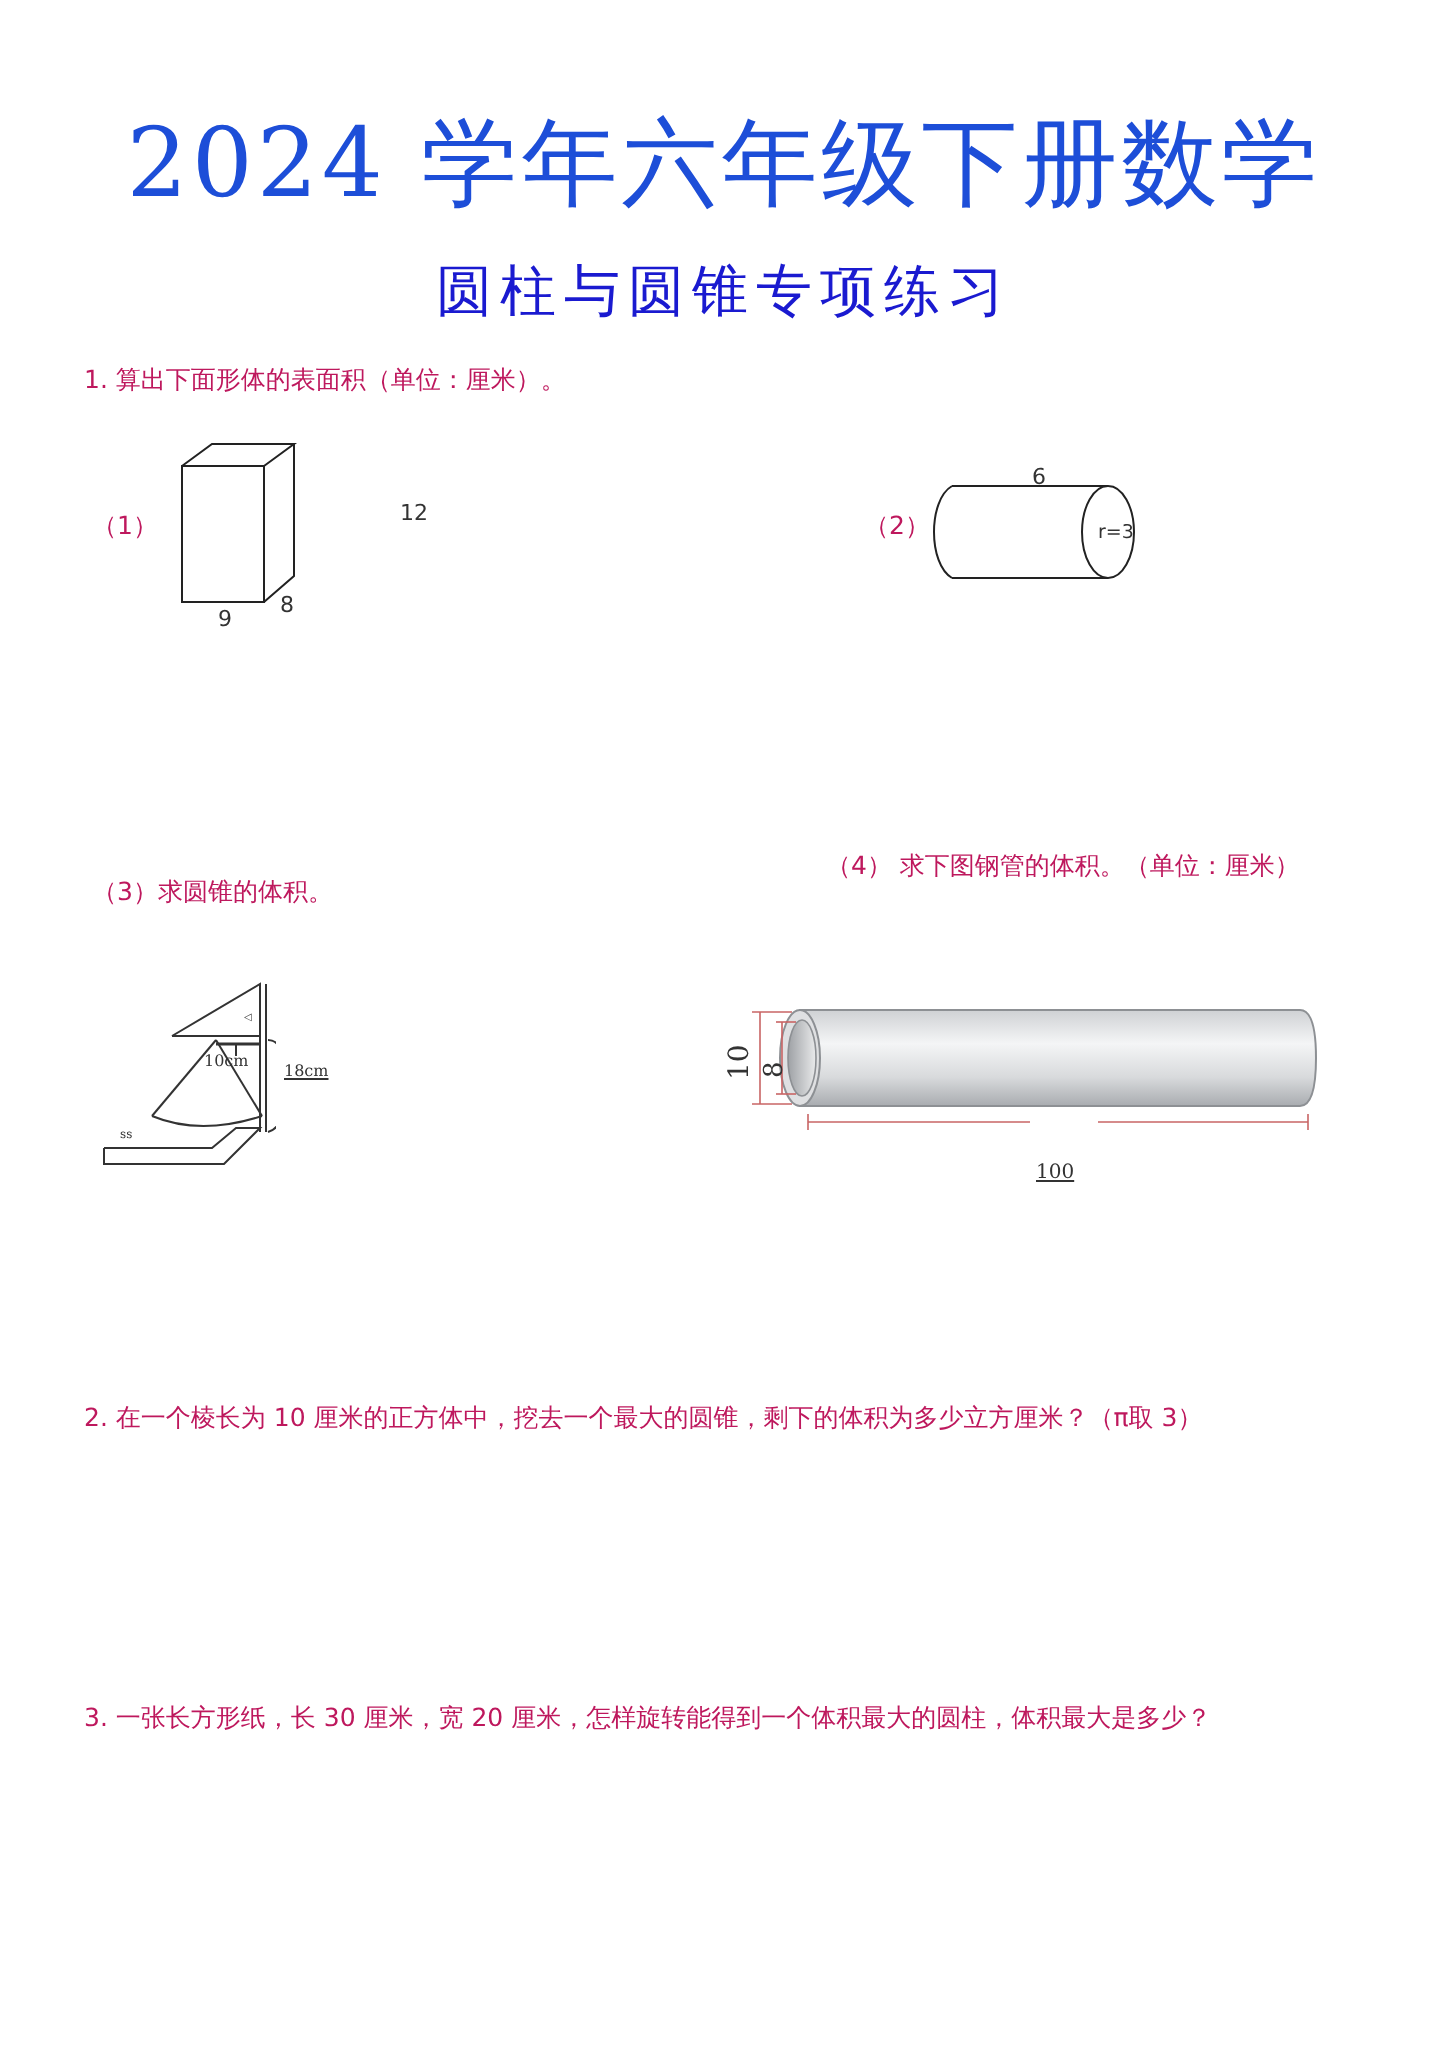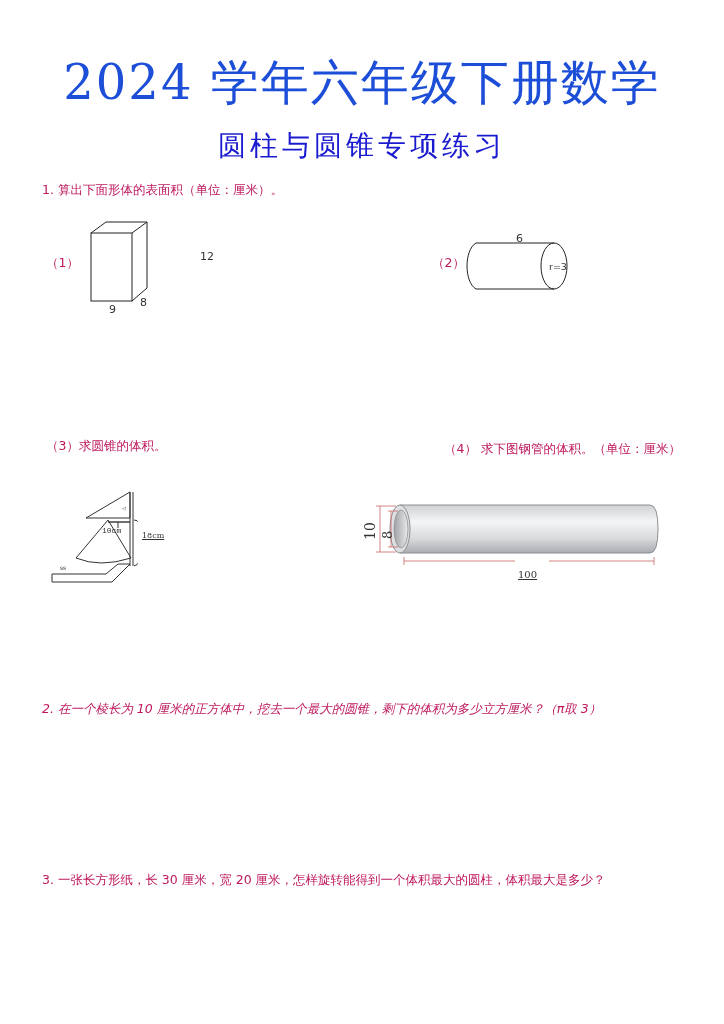--- a/index.html
+++ b/index.html
@@ -64,25 +64,25 @@
 
     <line x1="60" y1="34" x2="82" y2="34" stroke-width="1.4"></line>
     <line x1="70" y1="34" x2="70" y2="40"></line>
 
     <path d="M86,32 Q93,32 93,44 L93,66 Q93,76 86,78"></path>
 
     <polyline points="4,86 58,86 70,76 82,76 64,94 4,94 4,86"></polyline>
   </g>
   <text x="74" y="22" font-size="5" fill="#333">◁</text>
 </svg>
-<div class="abs small" style="left:102px; top:526px; font-size:8px;font-family:Liberation Mono, monospace;">10cm</div>
+<div class="abs small" style="left:102px; top:526px; font-size:8px;">10cm</div>
 <div class="abs small" style="left:142px; top:531px; font-size:8px;text-decoration:underline;">18cm</div>
 <div class="abs small" style="left:60px; top:564px; font-size:6px;">ss</div>
 
-<div class="abs q" style="left:413px; top:440px;margin-left:31px;">（4）  求下图钢管的体积。（单位：厘米）</div>
+<div class="abs q" style="left:413px; top:424px;">（4）  求下图钢管的体积。（单位：厘米）</div>
 <svg class="abs" style="left:360px; top:496px;" width="300" height="80">
   <defs>
     <linearGradient id="pipeGrad" x1="0" y1="0" x2="0" y2="1">
       <stop offset="0" stop-color="#cfd1d4"></stop>
       <stop offset="0.35" stop-color="#f4f5f6"></stop>
       <stop offset="0.7" stop-color="#d8dadc"></stop>
       <stop offset="1" stop-color="#a9acb0"></stop>
     </linearGradient>
     <linearGradient id="innerGrad" x1="0" y1="0" x2="1" y2="0">
       <stop offset="0" stop-color="#9ea1a5"></stop>
@@ -101,17 +101,17 @@
     <line x1="28" y1="15" x2="38" y2="15"></line>
     <line x1="28" y1="51" x2="38" y2="51"></line>
     <line x1="44" y1="65" x2="155" y2="65"></line>
     <line x1="189" y1="65" x2="294" y2="65"></line>
     <line x1="44" y1="61" x2="44" y2="69"></line>
     <line x1="294" y1="61" x2="294" y2="69"></line>
   </g>
 </svg>
 <div class="abs small" style="left:362px; top:521px; font-size:14px; transform:rotate(-90deg); transform-origin:left top; top:540px;">10</div>
 <div class="abs small" style="left:380px; top:539px; font-size:13px; transform:rotate(-90deg); transform-origin:left top;">8</div>
-<div class="abs small" style="left:518px; top:569px; font-size:10px;text-decoration:underline;">100</div>
+<div class="abs small" style="left:518px; top:581px; font-size:10px;text-decoration:underline;">100</div>
 
-<div class="abs q" style="left:42px; top:700px;font-style:italic;">2. 在一个棱长为 10 厘米的正方体中，挖去一个最大的圆锥，剩下的体积为多少立方厘米？（π取 3）</div>
+<div class="abs q" style="left:42px; top:700px;">2. 在一个棱长为 10 厘米的正方体中，挖去一个最大的圆锥，剩下的体积为多少立方厘米？（π取 3）</div>
 
-<div class="abs q" style="left:42px; top:850px;margin-top:21px;">3. 一张长方形纸，长 30 厘米，宽 20 厘米，怎样旋转能得到一个体积最大的圆柱，体积最大是多少？</div>
+<div class="abs q" style="left:42px; top:850px;">3. 一张长方形纸，长 30 厘米，宽 20 厘米，怎样旋转能得到一个体积最大的圆柱，体积最大是多少？</div>
 
 </body></html>

